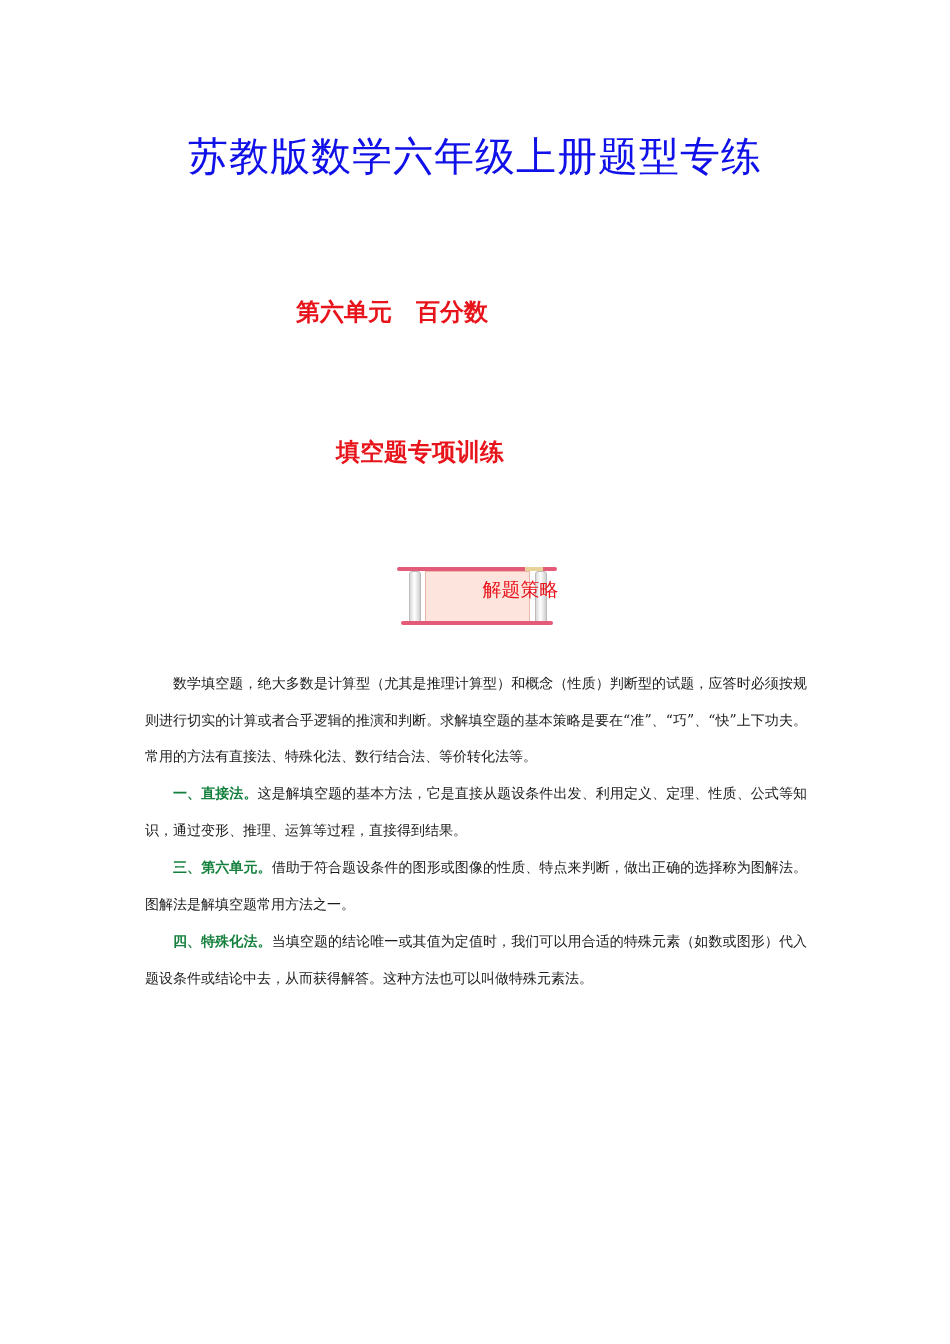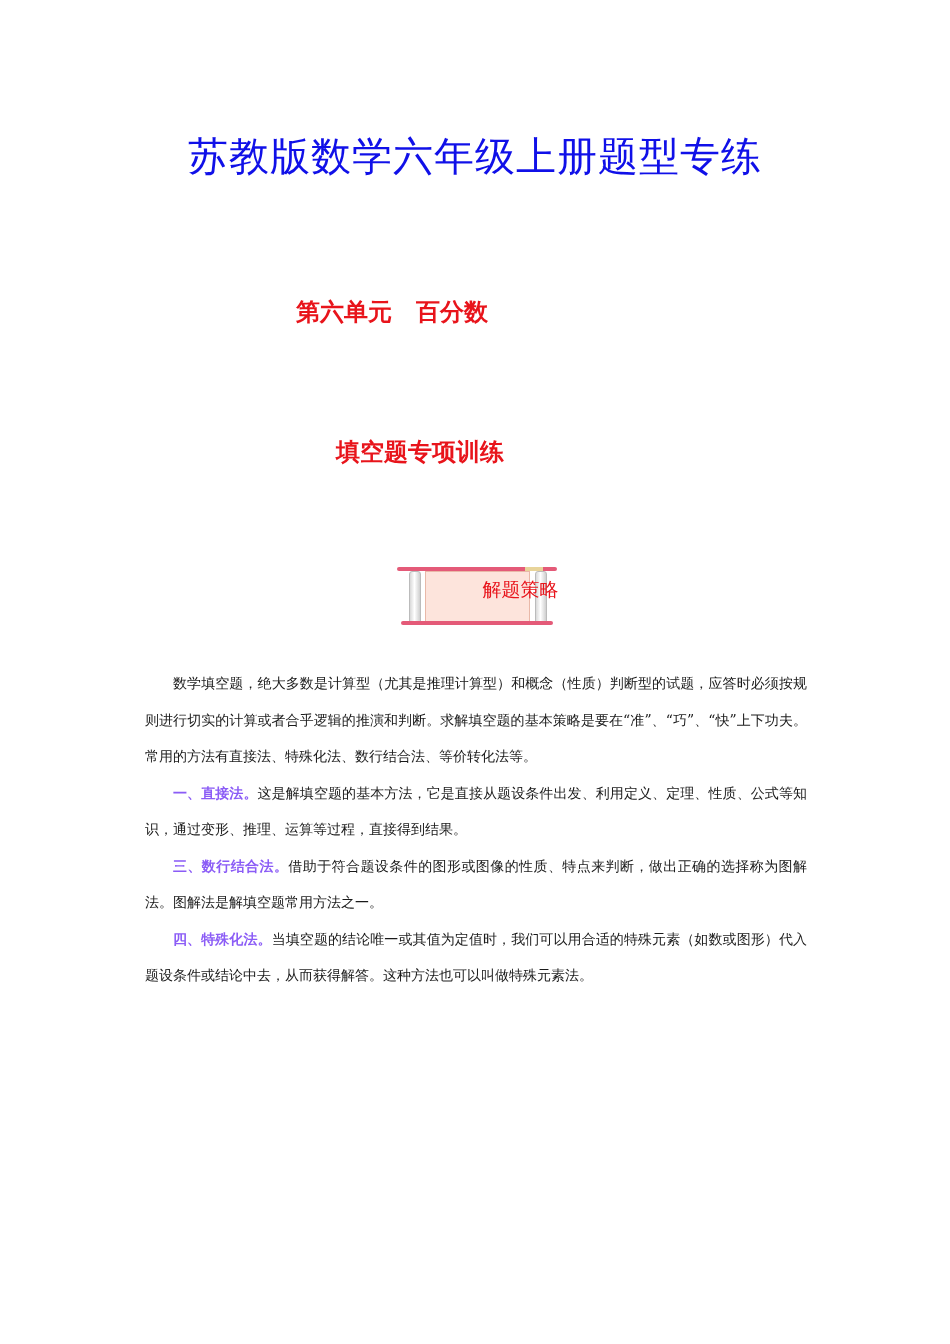--- a/index.html
+++ b/index.html
@@ -139,23 +139,23 @@
       line-height: 36.5px;
       color: #1a1a1a;
       text-align: justify;
       margin-top: 33px;
     }
     .content p {
       margin: 0;
       text-indent: 2em;
     }
     .method-label {
-      font-family: Liberation Sans, sans-serif;
+      font-family: Liberation Serif, serif;
       font-weight: bold;
-      color: #8b5cf6;
+      color: #15803d;
     }
   </style>
 </head>
 <body>
 
 <div class="page-title">苏教版数学六年级上册题型专练</div>
 
 <div class="unit-title">第六单元　百分数</div>
 
 <div class="section-title">填空题专项训练</div>
@@ -171,18 +171,18 @@
   </div>
   <div class="label">解题策略</div>
 </div>
 
 <div class="content">
   <p>数学填空题，绝大多数是计算型（尤其是推理计算型）和概念（性质）判断型的试题，应答时必须按规则进行切实的计算或者合乎逻辑的推演和判断。求解填空题的基本策略是要在“准”、“巧”、“快”上下功夫。常用的方法有直接法、特殊化法、数行结合法、等价转化法等。</p>
   <p>
     <span class="method-label">一、直接法。</span><span>这是解填空题的基本方法，它是直接从题设条件出发、利用定义、定理、性质、公式等知识，通过变形、推理、运算等过程，直接得到结果。</span>
   </p>
   <p>
-    <span class="method-label">三、数行结合法。</span><span>借助于符合题设条件的图形或图像的性质、特点来判断，做出正确的选择称为图解法。图解法是解填空题常用方法之一。</span>
+    <span class="method-label">三、第六单元。</span><span>借助于符合题设条件的图形或图像的性质、特点来判断，做出正确的选择称为图解法。图解法是解填空题常用方法之一。</span>
   </p>
   <p>
     <span class="method-label">四、特殊化法。</span><span>当填空题的结论唯一或其值为定值时，我们可以用合适的特殊元素（如数或图形）代入题设条件或结论中去，从而获得解答。这种方法也可以叫做特殊元素法。</span>
   </p>
 </div>
 
 </body></html>

